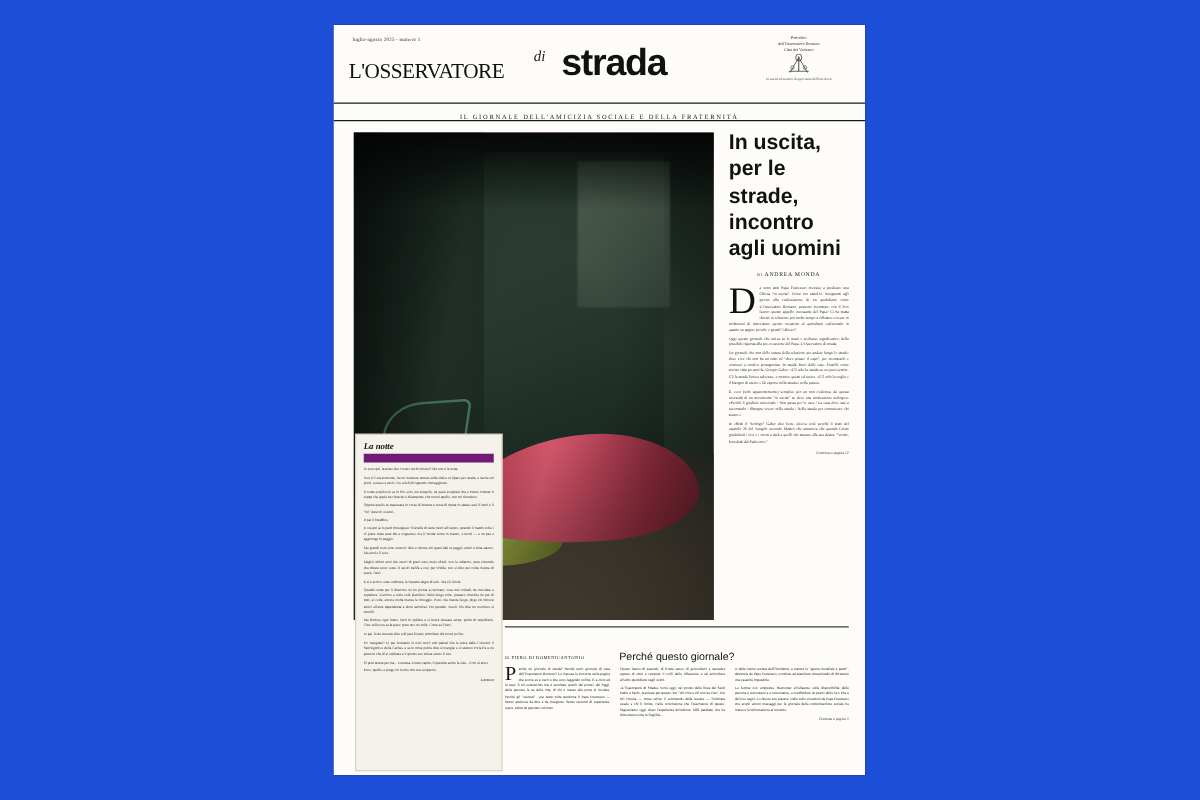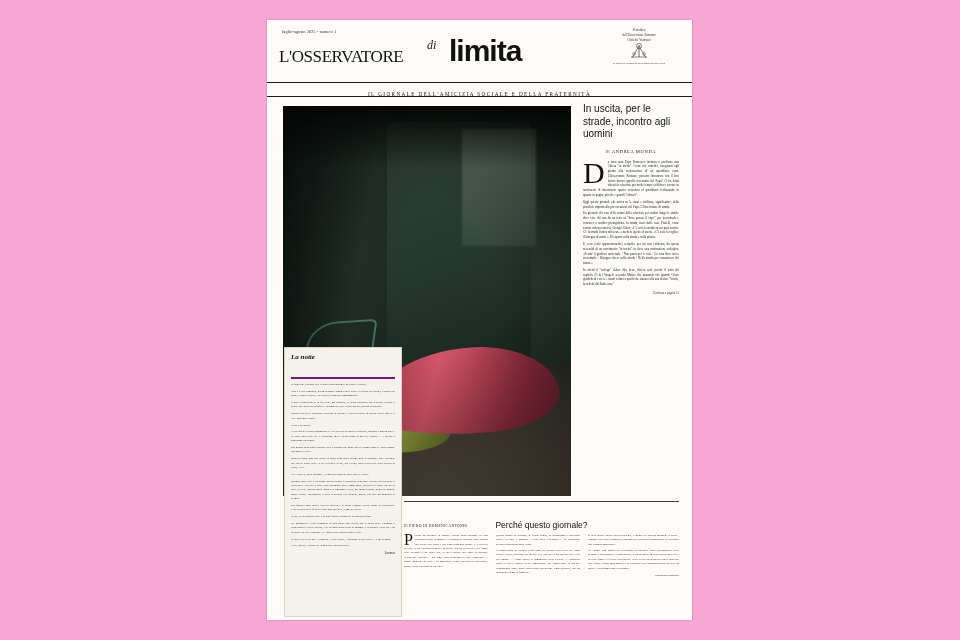--- a/index.html
+++ b/index.html
@@ -10,21 +10,21 @@
   body {
     width: 960px;
     height: 640px;
     overflow: hidden;
     font-family: "Liberation Serif", serif;
   }
   .page {
     position: relative;
     width: 960px;
     height: 640px;
-    background: #f9a8d4;
+    background: #1d4ed8;
   }
   .sheet {
     position: absolute;
     left: 267px;
     top: 20px;
     width: 425px;
     height: 600px;
     background: #fdfcf8;
     box-shadow: 0 0 2px rgba(0,0,0,0.25);
     overflow: hidden;
@@ -197,22 +197,22 @@
     border: 1px solid #d8d4c6;
     padding: 5px 6px;
     box-sizing: border-box;
     overflow: hidden;
   }
   .inset-title {
     font-size: 7px;
     font-style: italic;
     font-weight: bold;
     color: #111;
-    border-bottom: 2px solid #701a75;
-    padding-bottom: 16px;
+    border-bottom: 7px solid #701a75;
+    padding-bottom: 2px;
     margin-bottom: 3px;
   }
   .inset-p {
     font-size: 2.9px;
     line-height: 1.5;
     text-align: justify;
     color: #2a2a2a;
     margin: 0 0 2.5px 0;
   }
   .inset-sign {
@@ -224,25 +224,25 @@
   }
 
   
   .editorial {
     position: absolute;
     left: 316px;
     top: 6px;
     width: 96px;
   }
   .ed-headline {
-    font-size: 10px;
+    font-size: 17px;
     line-height: 1.25;
     color: #111;
     font-family: "Liberation Sans", sans-serif;
-    font-weight: 400;
+    font-weight: 700;
     margin-bottom: 8px;
   }
   .ed-byline {
     text-align: center;
     font-size: 4.6px;
     letter-spacing: .6px;
     font-variant: small-caps;
     color: #222;
     margin-bottom: 6px;
   }
@@ -336,21 +336,21 @@
 <body>
 
 <div class="page">
   <div class="sheet">
 
     <div class="masthead">
       <div class="issue-line">luglio-agosto 2025 - numero 1</div>
       <div class="title-row">
         <div class="title-osservatore">L'OSSERVATORE</div>
         <div class="title-di">di</div>
-        <div class="title-strada">limita</div>
+        <div class="title-strada">strada</div>
       </div>
       <div class="crest-block">
         <div class="crest-text">Periodico</div>
         <div class="crest-text">dell'Osservatore Romano</div>
         <div class="crest-text">Città del Vaticano</div>
         <svg class="crest-svg" width="26" height="18" viewBox="0 0 26 18">
           <path d="M13 2 L13 14" stroke="#333" stroke-width="0.7" fill="none"></path>
           <path d="M6 15 L13 3 L20 15" stroke="#333" stroke-width="0.6" fill="none"></path>
           <ellipse cx="13" cy="3" rx="2.4" ry="2.8" fill="none" stroke="#333" stroke-width="0.6"></ellipse>
           <path d="M5 14 L21 14" stroke="#333" stroke-width="0.6"></path>

